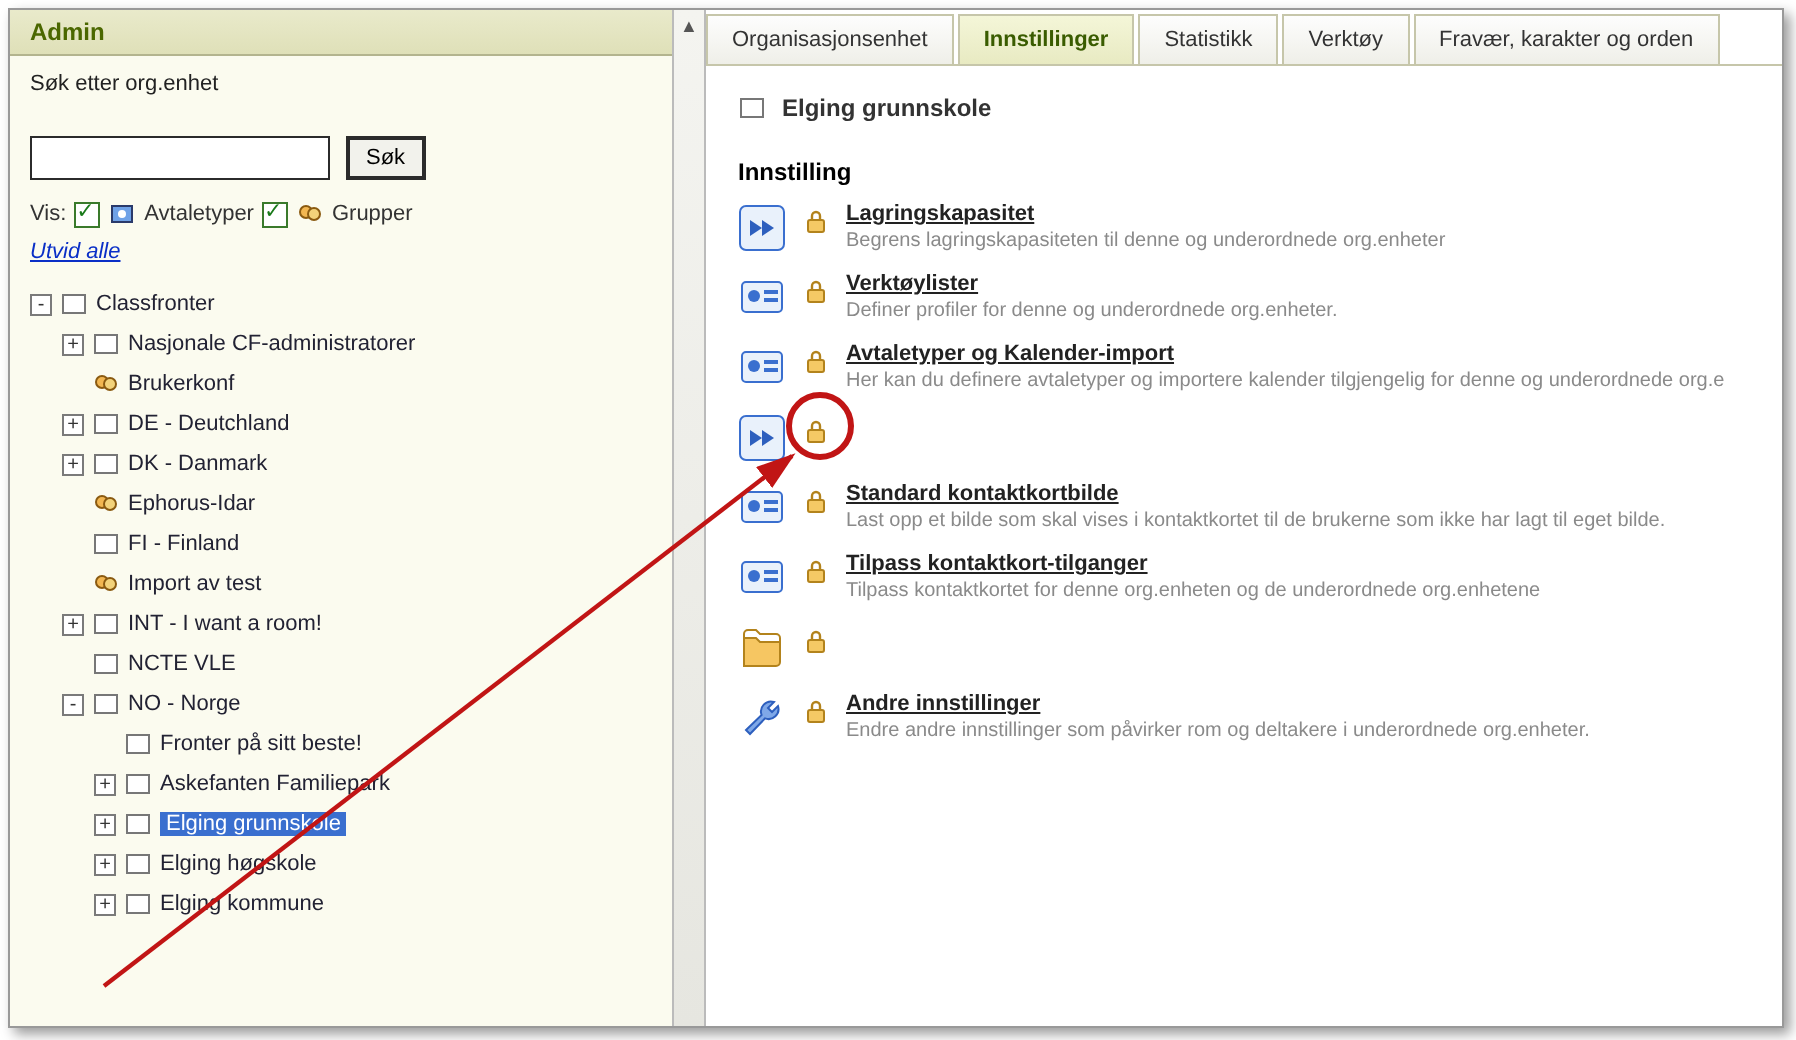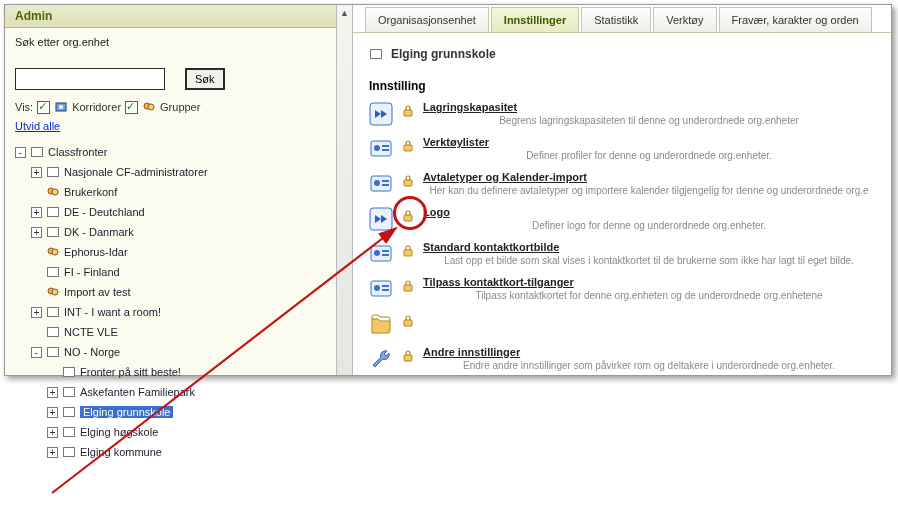--- a/index.html
+++ b/index.html
@@ -10,21 +10,21 @@
     background: #fff;
     color: #333;
     width: 898px;
     height: 520px;
     overflow: hidden;
     position: relative;
   }
   .frame {
     position: absolute;
     left: 4px; top: 4px;
-    width: 888px; height: 372px;
+    width: 888px; height: 510px;
     border: 1px solid #999;
     box-shadow: 3px 3px 6px rgba(0,0,0,.4);
     background: #fff;
     display: flex;
   }
   
   .left {
     width: 348px;
     background: #fbfbef;
     border-right: 1px solid #bbb;
@@ -57,21 +57,21 @@
   .search-box { padding: 8px 10px 4px 10px; }
   .search-box label { display: block; margin-bottom: 20px; color: #222; }
   .search-row { display: flex; }
   .search-row input[type=text] {
     width: 150px; height: 22px;
     border: 1px solid #2b2b2b;
     background: #fff;
   }
   .search-row button {
     height: 22px;
-    margin-left: 20px;
+    margin-left: 8px;
     padding: 0 8px;
     border: 2px solid #2b2b2b;
     background: #f2f2ec;
     font-family: inherit;
     font-size: 11px;
     cursor: pointer;
   }
   .vis-row { padding: 6px 10px 2px 10px; display: flex; align-items: center; gap: 4px; }
   .chk {
     display: inline-block; width: 13px; height: 13px;
@@ -80,21 +80,21 @@
   }
   .chk::after {
     content: "✓"; color: #1a7a1a;
     font-size: 11px; line-height: 11px;
     position: absolute; left: 0px; top: -1px;
   }
   .mini-icon {
     display: inline-block; width: 14px; height: 14px;
     vertical-align: middle;
   }
-  .expand-link { padding: 4px 10px; }
+  .expand-link { padding: 4px 10px; font-style: italic; }
   .expand-link a { color: #0a2fc7; text-decoration: underline; cursor: pointer; }
   .tree { padding: 6px 4px 6px 10px; }
   .tree-row {
     display: flex; align-items: center;
     height: 20px;
     white-space: nowrap;
     cursor: pointer;
   }
   .exp {
     width: 11px; height: 11px;
@@ -119,21 +119,21 @@
   }
   .indent-1 { padding-left: 0px; }
   .indent-2 { padding-left: 16px; }
   .indent-3 { padding-left: 32px; }
   
   .right { flex: 1; display: flex; flex-direction: column; overflow: hidden; }
   .tabs {
     display: flex;
     border-bottom: 1px solid #c6c6aa;
     background: #fff;
-    padding-left: 12px;
+    padding-left: 0;
     padding-top: 2px;
     gap: 2px;
   }
   .tab {
     padding: 6px 12px;
     border: 1px solid #c6c6aa;
     border-bottom: none;
     background: linear-gradient(#fdfdfd,#efefe8);
     color: #333;
     cursor: pointer;
@@ -172,21 +172,20 @@
     cursor: pointer;
     font-size: 11px;
   }
   .setting .desc {
     color: #8a8a8a;
     font-size: 10px;
     margin-top: 2px;
     white-space: nowrap;
     overflow: hidden;
     text-overflow: clip;
-    text-align: center;
   }
   
   .anno-circle {
     position: absolute;
     left: 393px; top: 196px;
     width: 34px; height: 34px;
     border: 3px solid #c11515;
     border-radius: 50%;
     pointer-events: none;
   }
@@ -213,21 +212,21 @@
       </div>
       <div class="vis-row">
         <span>Vis:</span>
         <span class="chk"></span>
         <span class="mini-icon">
           <svg viewBox="0 0 14 14">
               <rect x="2" y="3" width="10" height="8" fill="#6fa2e7" stroke="#2a3a6a"></rect>
               <circle cx="7" cy="7" r="2" fill="#fff"></circle>
             </svg>
         </span>
-        <span>Korridorer</span>
+        <span>Avtaletyper</span>
         <span class="chk"></span>
         <span class="mini-icon">
           <svg viewBox="0 0 14 14">
               <circle cx="5" cy="6" r="3" fill="#f2b650" stroke="#8a5a10"></circle>
               <circle cx="9" cy="7" r="3" fill="#f2d27a" stroke="#8a5a10"></circle>
             </svg>
         </span>
         <span>Grupper</span>
       </div>
       <div class="expand-link">
@@ -425,24 +424,20 @@
           <div class="setting">
             <span class="big-icon"><svg viewBox="0 0 24 24">
                 <rect x="1" y="1" width="22" height="22" rx="3" fill="#e9f1fb" stroke="#3a6fcf"></rect>
                 <path d="M6 8 L12 12 L6 16 Z" fill="#2d5fbe"></path>
                 <path d="M12 8 L18 12 L12 16 Z" fill="#2d5fbe"></path>
               </svg></span>
             <span class="lock-icon"><svg viewBox="0 0 14 14">
                 <rect x="3" y="6" width="8" height="6" rx="1" fill="#f5c965" stroke="#b3831c"></rect>
                 <path d="M5 6V4a2 2 0 0 1 4 0v2" fill="none" stroke="#b3831c" stroke-width="1.2"></path>
               </svg></span>
-            <div class="text">
-              <div class="title">Logo</div>
-              <div class="desc">Definer logo for denne og underordnede org.enheter.</div>
-            </div>
           </div>
           <div class="setting">
             <span class="big-icon"><svg viewBox="0 0 24 24">
                 <rect x="2" y="4" width="20" height="15" rx="2" fill="#e9f1fb" stroke="#3a6fcf"></rect>
                 <circle cx="8" cy="11" r="3" fill="#3a6fcf"></circle>
                 <rect x="13" y="8" width="7" height="2" fill="#3a6fcf"></rect>
                 <rect x="13" y="12" width="7" height="2" fill="#3a6fcf"></rect>
               </svg></span>
             <span class="lock-icon"><svg viewBox="0 0 14 14">
                 <rect x="3" y="6" width="8" height="6" rx="1" fill="#f5c965" stroke="#b3831c"></rect>

